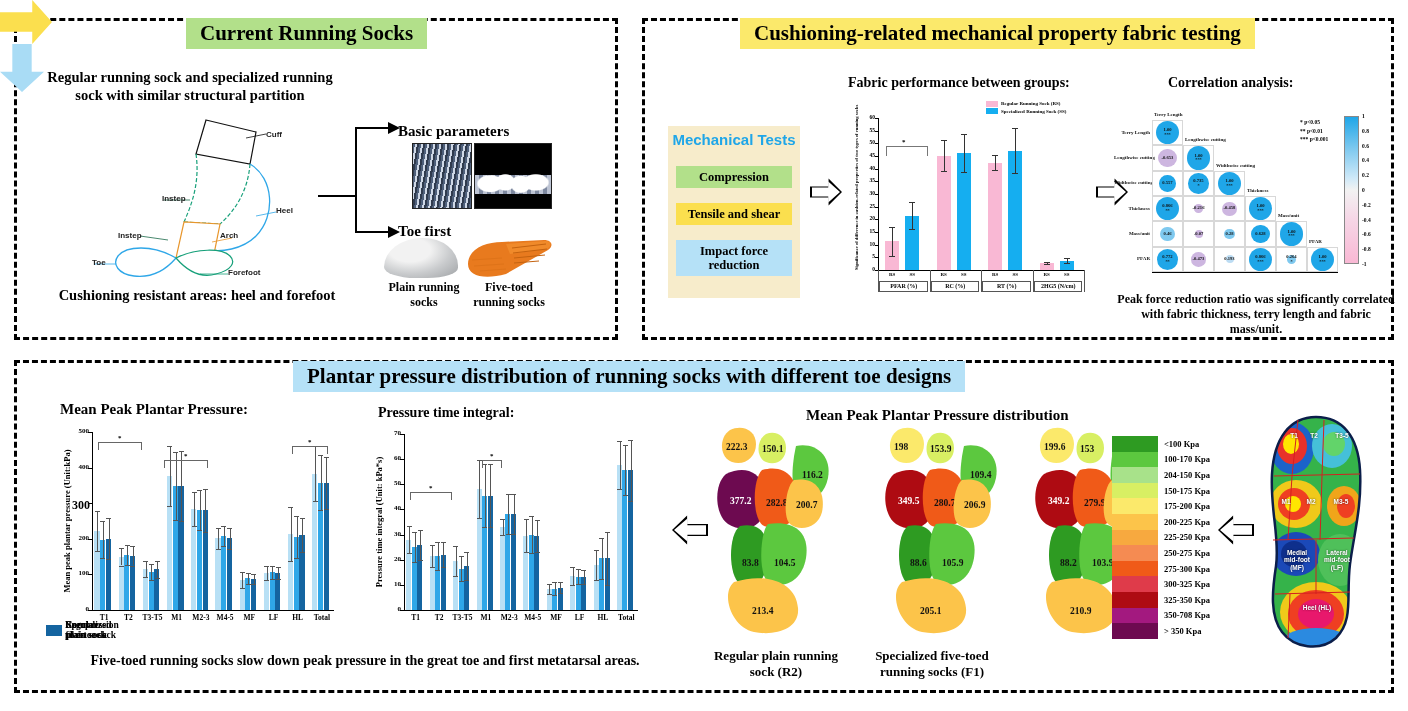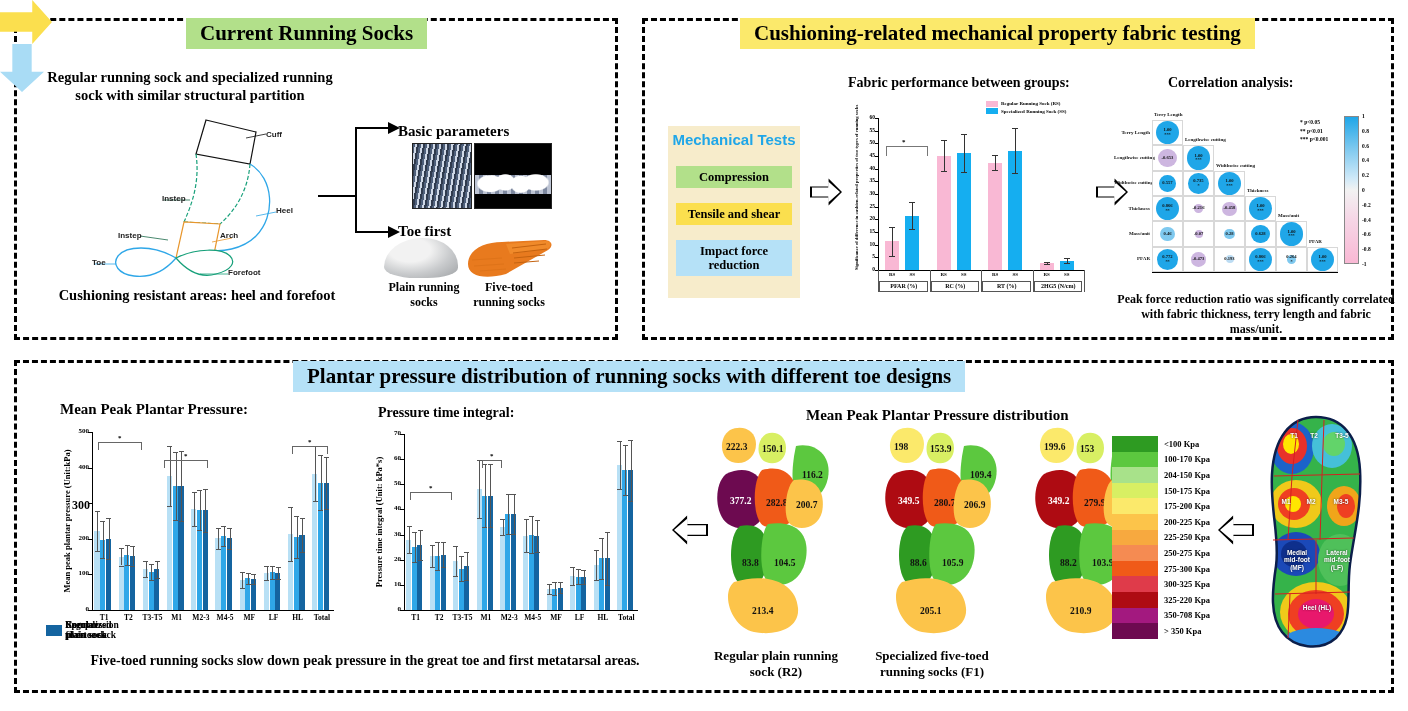--- a/index.html
+++ b/index.html
@@ -992,21 +992,21 @@
       <div class="pl-row">
         <span class="pl-swatch" style="background: rgb(240, 90, 24);"></span>
         <span class="pl-text">275-300 Kpa</span>
       </div>
       <div class="pl-row">
         <span class="pl-swatch" style="background: rgb(223, 59, 74);"></span>
         <span class="pl-text">300-325 Kpa</span>
       </div>
       <div class="pl-row">
         <span class="pl-swatch" style="background: rgb(174, 11, 18);"></span>
-        <span class="pl-text">325-220 Kpa</span>
+        <span class="pl-text">325-350 Kpa</span>
       </div>
       <div class="pl-row">
         <span class="pl-swatch" style="background: rgb(163, 25, 127);"></span>
         <span class="pl-text">350-708 Kpa</span>
       </div>
       <div class="pl-row">
         <span class="pl-swatch" style="background: rgb(109, 10, 80);"></span>
         <span class="pl-text">&gt; 350 Kpa</span>
       </div>
     </div>

